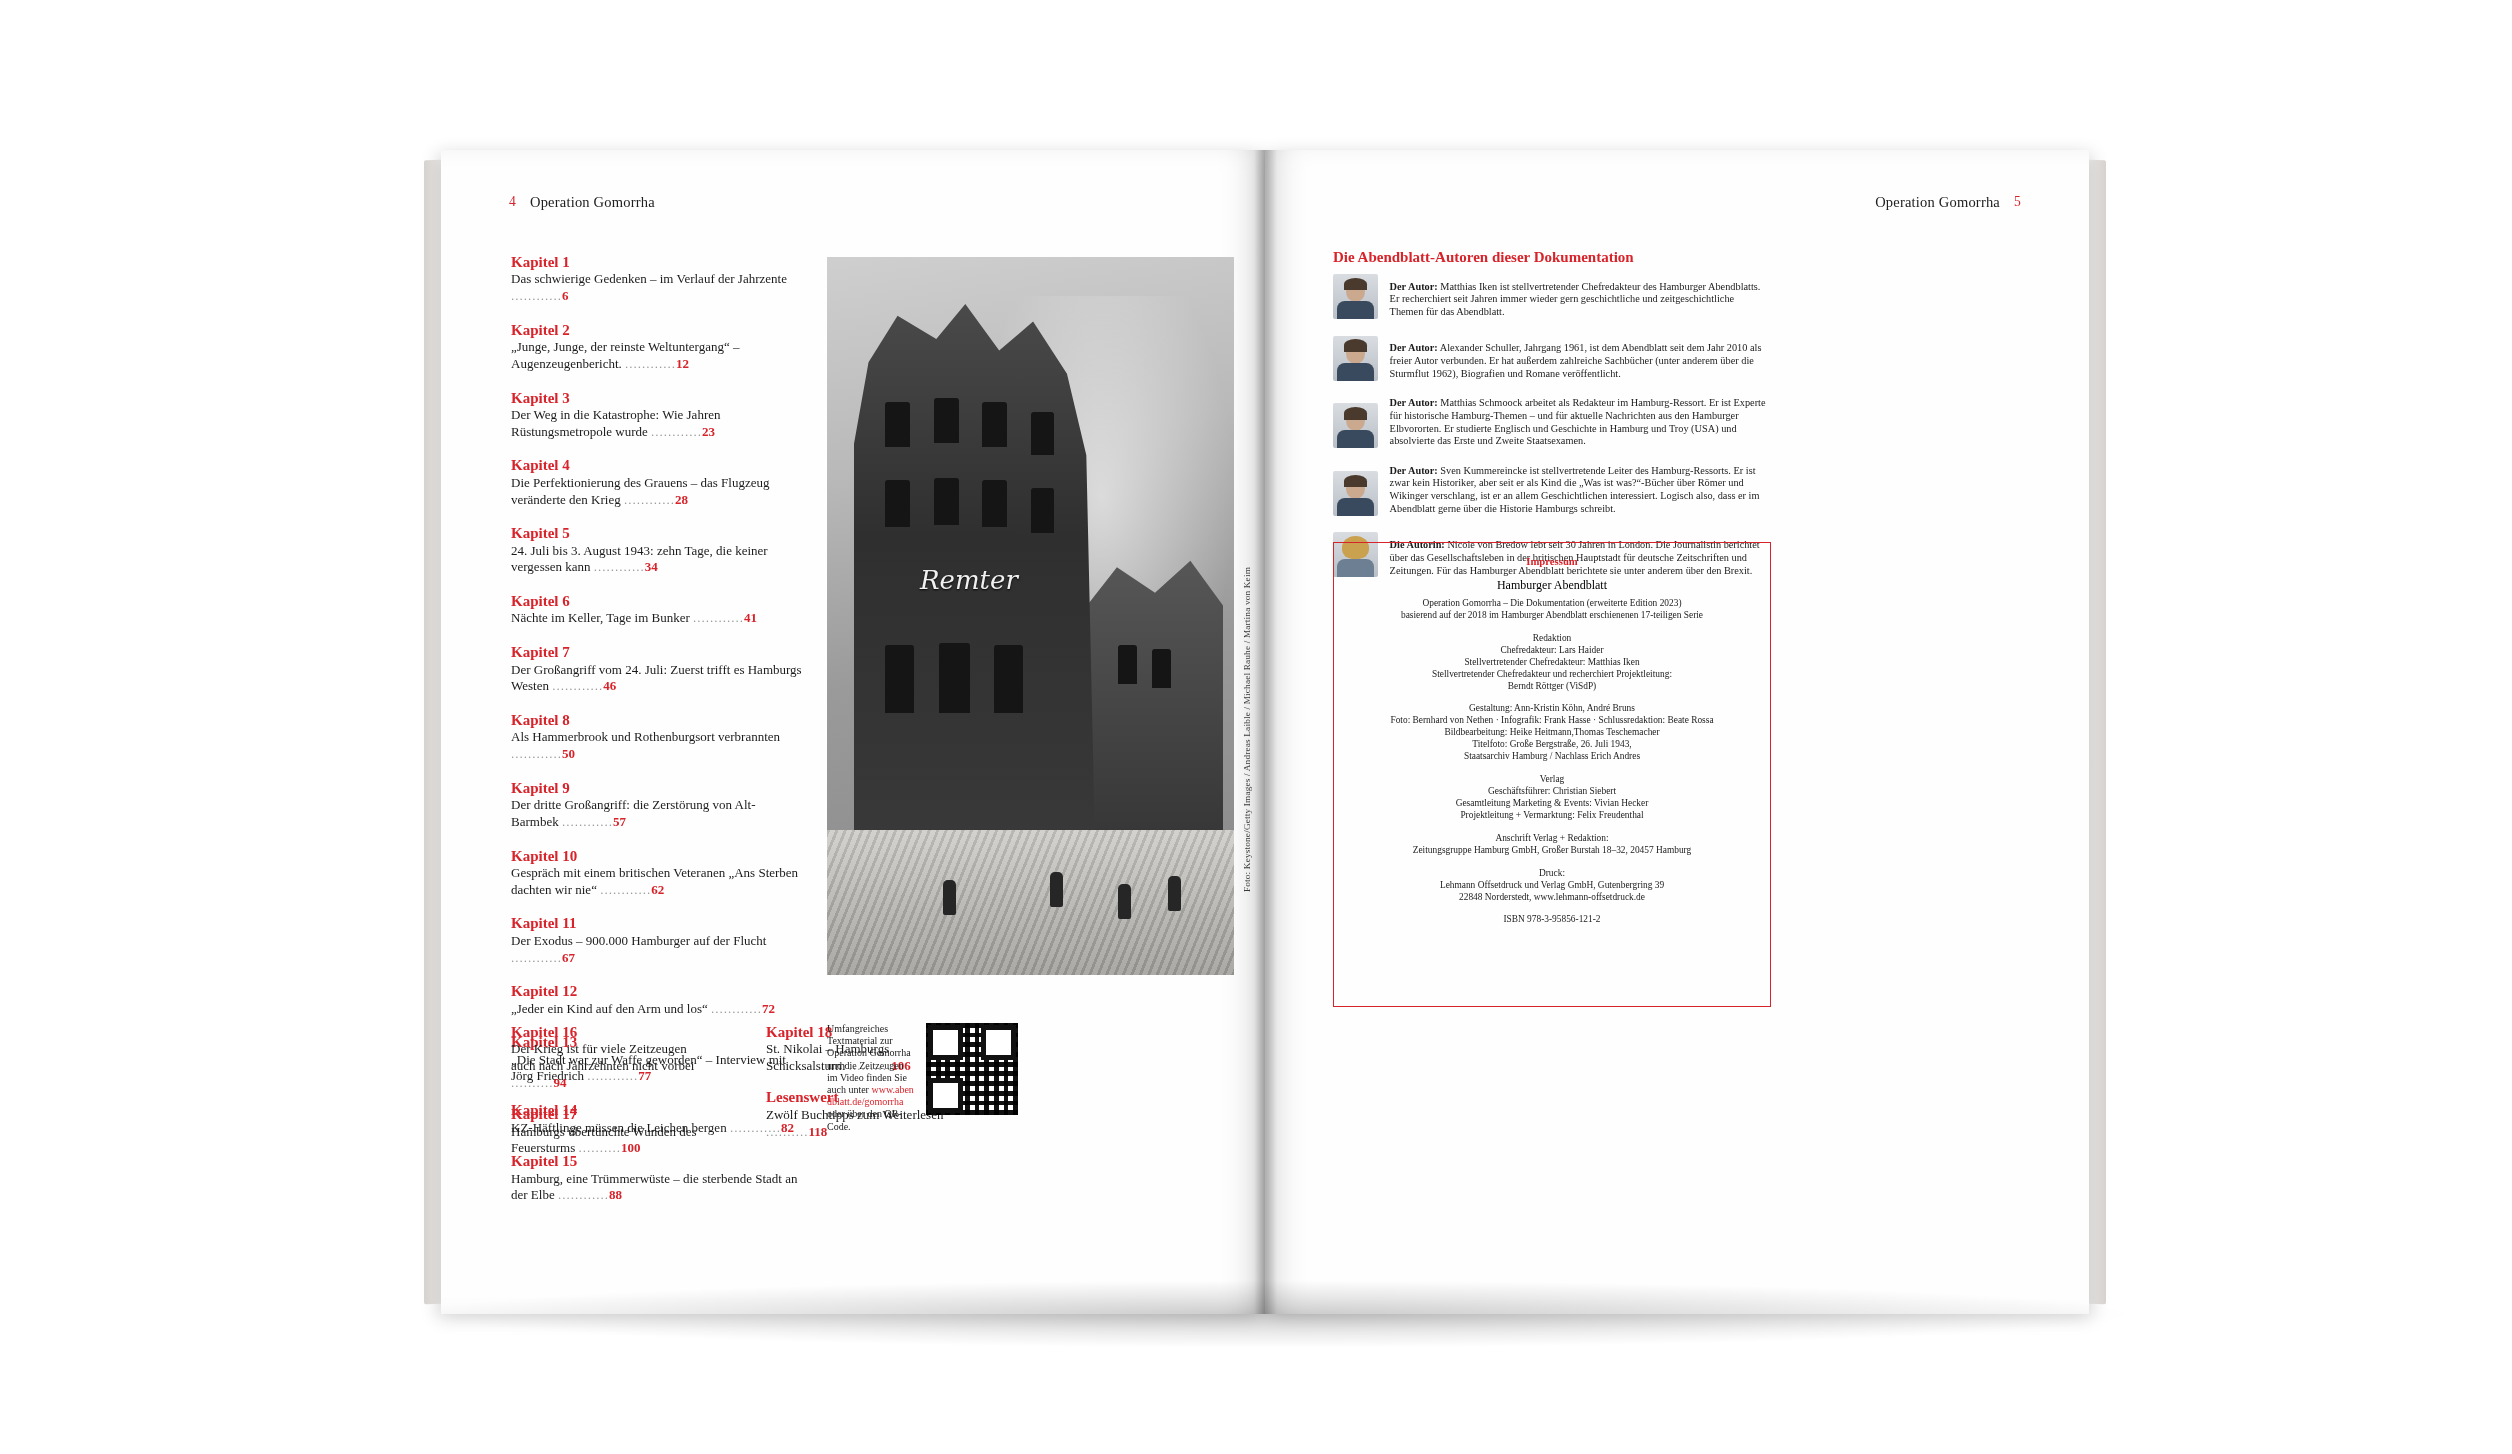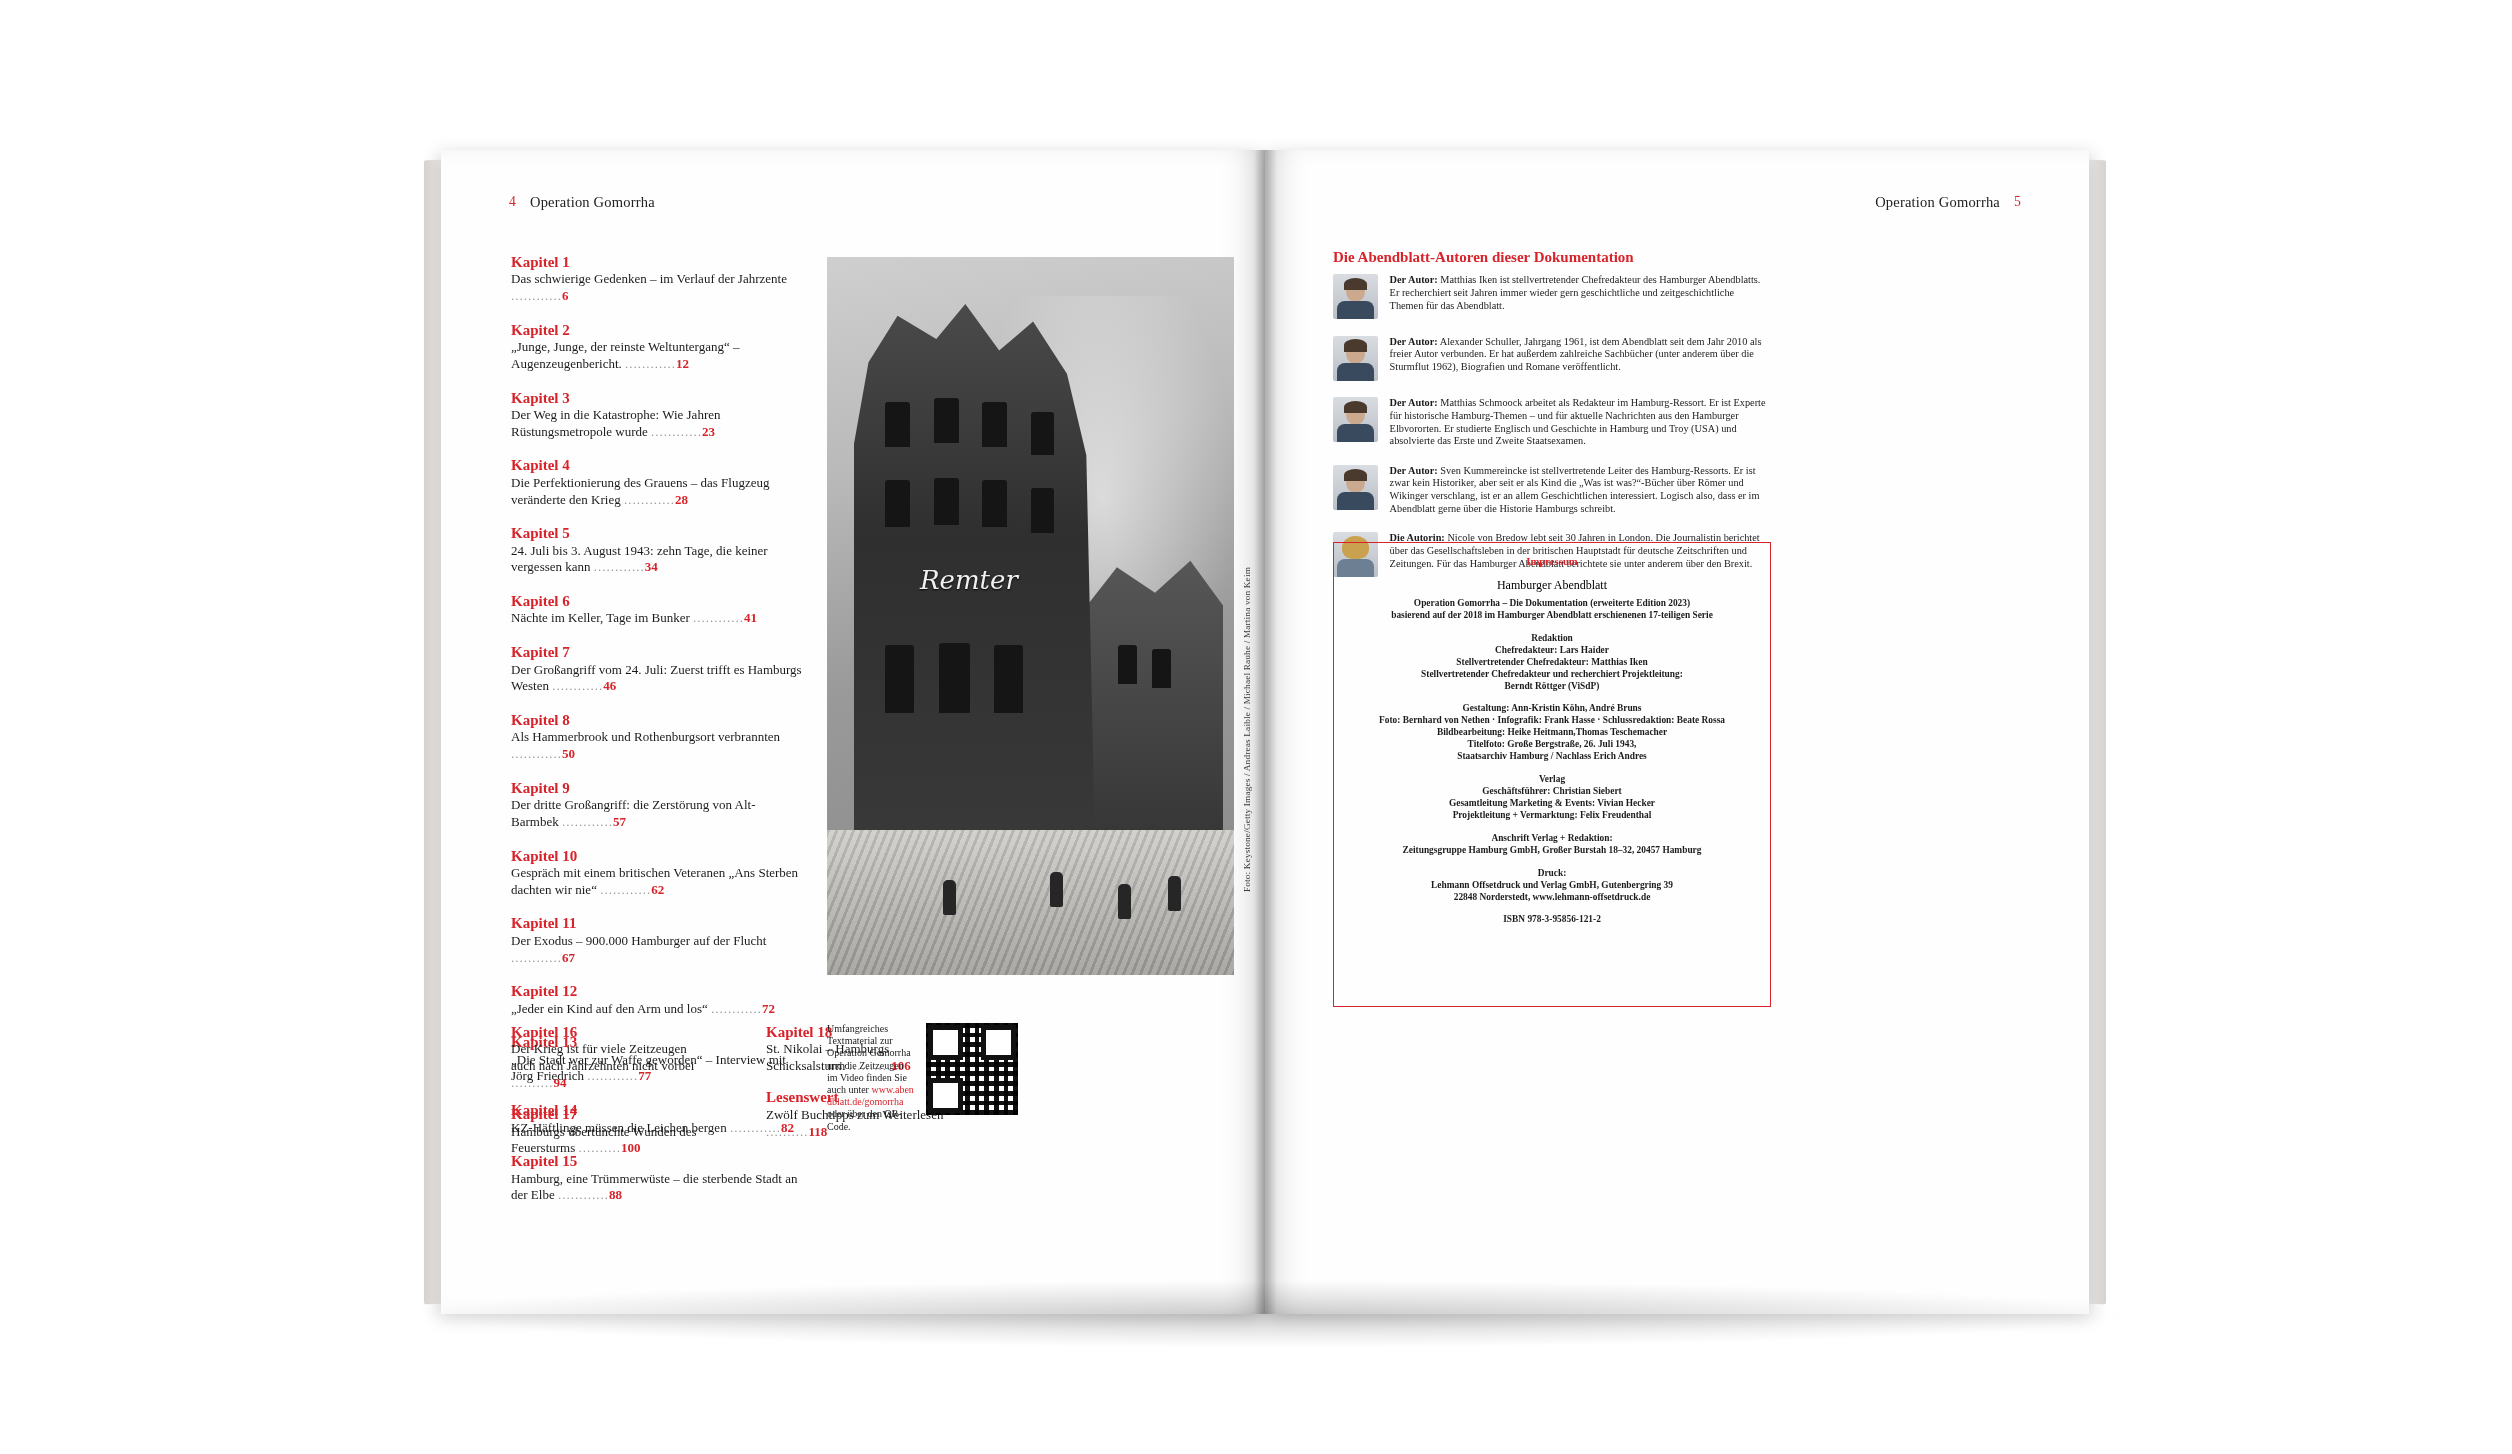--- a/index.html
+++ b/index.html
@@ -96,37 +96,37 @@
       repeating-linear-gradient(90deg,#111 0 4.8px,#fff 4.8px 9.7px),
       repeating-linear-gradient(0deg,#111 0 4.8px,rgba(255,255,255,0) 4.8px 9.7px);
       background-blend-mode:multiply;position:relative;}
   .qr-eye{position:absolute;width:25px;height:25px;background:#fff;border:5.8px solid #111;}
   .qr-eye.tl{left:1.9px;top:1.9px;} .qr-eye.tr{right:1.9px;top:1.9px;} .qr-eye.bl{left:1.9px;bottom:1.9px;}
 
   
   #authors-title{position:absolute;left:68px;top:99px;width:407px;
      color:#d8232a;font-weight:bold;font-size:15px;}
   #authors{position:absolute;left:68px;top:124px;width:436px;}
-  .author{display:flex;gap:11.6px;margin-bottom:16.5px;}
+  .author{display:flex;gap:11.6px;margin-bottom:16.5px;align-items:flex-end;}
   .avatar{width:45px;height:45px;flex:0 0 45px;border-radius:1.9px;overflow:hidden;position:relative;
      background:linear-gradient(180deg,#d9dde2,#b9bfc6);}
   .avatar .head{position:absolute;left:12.6px;top:6.8px;width:19.4px;height:21.3px;border-radius:50%;background:#caa98e;}
   .avatar .body{position:absolute;left:3.9px;top:27px;width:37px;height:19.4px;border-radius:7.8px 7.8px 0 0;background:#394a5e;}
   .avatar.f .body{background:#6d7f93;}
   .avatar.f .hair{position:absolute;left:8.7px;top:3.9px;width:27px;height:23px;border-radius:50% 50% 40% 40%;background:#caa14f;}
   .avatar .hair{position:absolute;left:10.7px;top:3.9px;width:23px;height:12.6px;border-radius:50% 50% 0 0;background:#4a3a2e;}
   .atext{font-size:10.3px;line-height:12.8px;color:#1b1b1b;}
   .atext b{font-weight:bold;}
 
   
   #impressum{position:absolute;left:68px;top:392px;width:438px;height:465px;
      border:1px solid #d8232a;text-align:center;padding:11.6px 19.4px;box-sizing:border-box;}
   #imp-title{color:#d8232a;font-size:10.7px;font-weight:bold;margin-bottom:11.6px;}
   #imp-brand{font-family:Liberation Serif, serif;font-size:12px;margin-bottom:3.9px;}
-  .imp-p{font-size:9.4px;line-height:12px;color:#1b1b1b;margin:0 0 10.7px 0;font-weight:bold;}
+  .imp-p{font-size:9.4px;line-height:12px;color:#1b1b1b;margin:0 0 10.7px 0;}
   .imp-p .hd{display:block;}
 </style>
 </head>
 <body>
 
 <div id="book">
 
   <div class="stack" id="stack-left"></div>
   <div class="stack" id="stack-right"></div>
 

